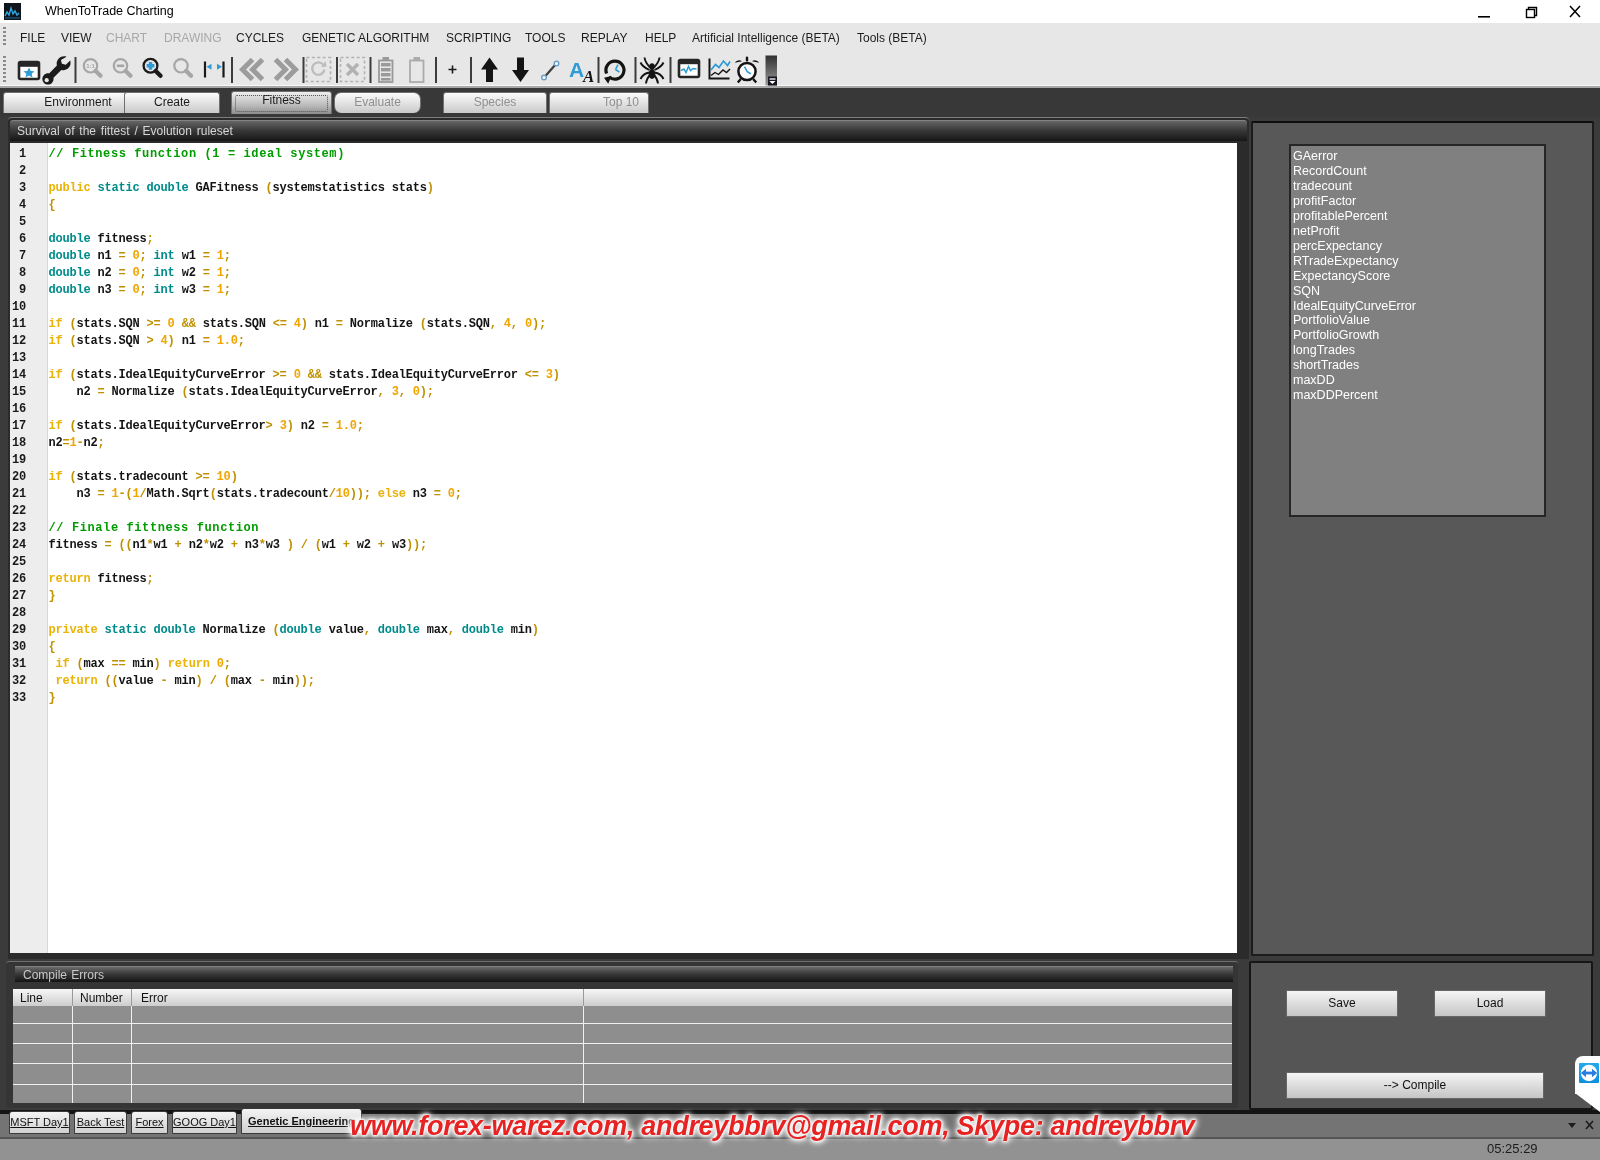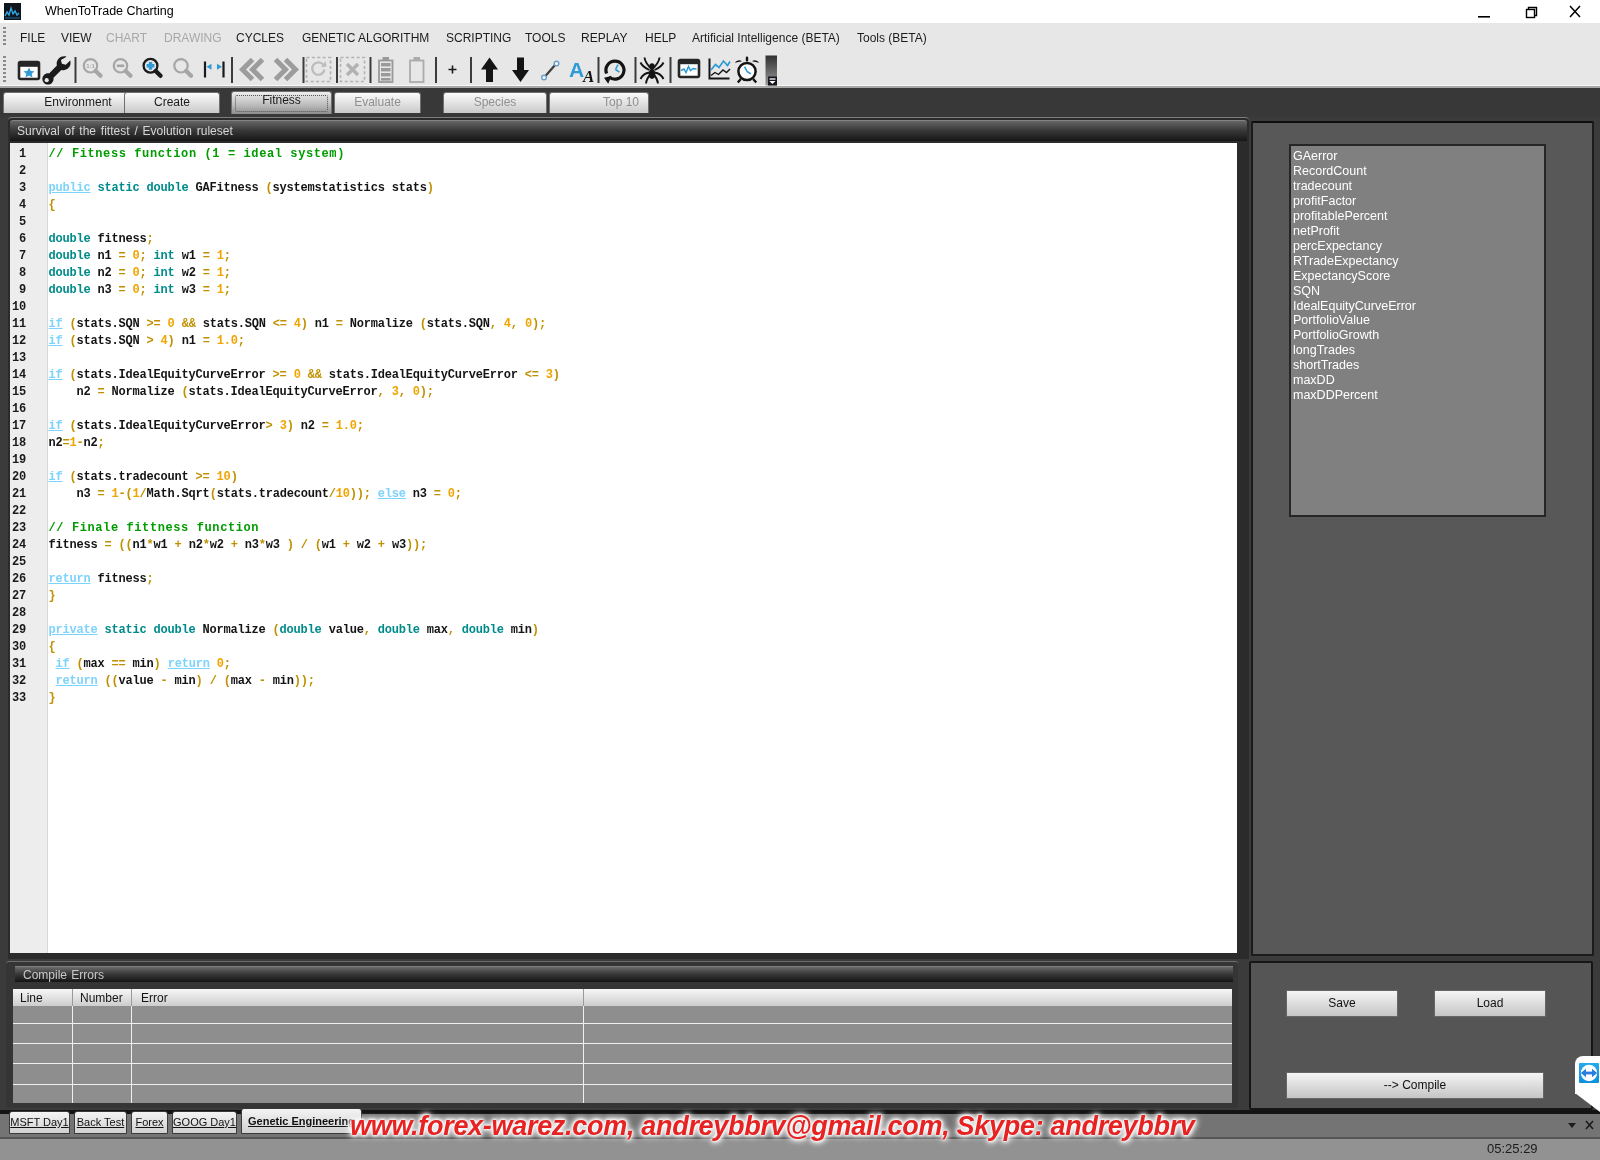--- a/index.html
+++ b/index.html
@@ -32,21 +32,21 @@
   #edheader { left:10px; top:120px; width:1237px; height:21px;
     background:linear-gradient(#656565, #3a3a3a 45%, #161616);
     color:#d8d8d8; font-size:12px; line-height:21px; padding-left:7px; word-spacing:1.5px;
     border-top:1px solid #828282; border-radius:3px 3px 0 0; }
   #edwhite { left:10px; top:143px; width:1227px; height:810px; background:#ffffff; }
   #gutter { left:10px; top:143px; width:38px; height:810px; background:#ededed; border-right:1px solid #d8d8d8; }
   pre.codefont { font-family:"Liberation Mono", monospace; font-weight:bold;
     font-size:12px; line-height:17px; letter-spacing:-0.2px; }
   #gutternums { left:10px; top:146px; width:16px; text-align:right; color:#1a1a1a; }
   #code { left:48.5px; top:146px; color:#141414; }
-  .k { color:#7dd3fc;text-decoration:underline; } .t { color:#008b8b; } .c { color:#009c00; letter-spacing:0.6px; }
+  .k { color:#eab308; } .t { color:#008b8b; } .c { color:#009c00; letter-spacing:0.6px; }
   .n { color:#f0a500; } .o { color:#bf9000; }
   
   #varpanel { left:1251px; top:121px; width:343px; height:835px; background:#585858;
     border:2px solid #1c1c1c; border-top-color:#0f0f0f; border-radius:2px; }
   #varlist { left:1289px; top:144px; width:257px; height:373px; background:#808080;
     border:2px solid #262626; color:#ffffff; font-size:12.5px; line-height:14.95px;
     padding:3px 0 0 2px; white-space:pre; }
   
   #errpanel { left:6px; top:961px; width:1232px; height:147px; background:#353535;
     border-radius:3px; border-top:1px solid #6f6f6f; }
@@ -249,21 +249,21 @@
 <svg class="abs" style="left:4px; top:3px;" width="17" height="17" viewBox="0 0 17 17">
   <rect width="17" height="17" fill="#10141c"></rect>
   <path d="M1 13 L3 9 L5 12 L7 5 L9 11 L11 8 L13 12 L15 10" stroke="#2ea8e0" stroke-width="1.4" fill="none"></path>
   <path d="M1 15 h15" stroke="#1c6ea0" stroke-width="1" fill="none"></path>
 </svg>
 
 <div class="abs" id="tabstrip"></div>
 <div class="abs tab" style="left:3px; width:150px;">Environment</div>
 <div class="abs tab" style="left:124px; width:96px;">Create</div>
 <div class="abs tab" id="tabfit" style="left:231px; width:101px;">Fitness<div class="foc"></div></div>
-<div class="abs tab tabdis" style="left:334px; width:87px;">Evaluate</div>
+<div class="abs tab tabdis" style="left:334px; width:87px;border-radius:7px;">Evaluate</div>
 <div class="abs tab tabdis" style="left:443px; width:104px;">Species</div>
 <div class="abs tab tabdis" style="left:549px; width:100px;padding-left:44px;">Top 10</div>
 
 <div class="abs" id="edpanel"></div>
 <div class="abs" id="edheader">Survival of the fittest / Evolution ruleset</div>
 <div class="abs" id="edwhite"></div>
 <div class="abs" id="gutter"></div>
 <pre class="abs codefont" id="gutternums">1
 2
 3

